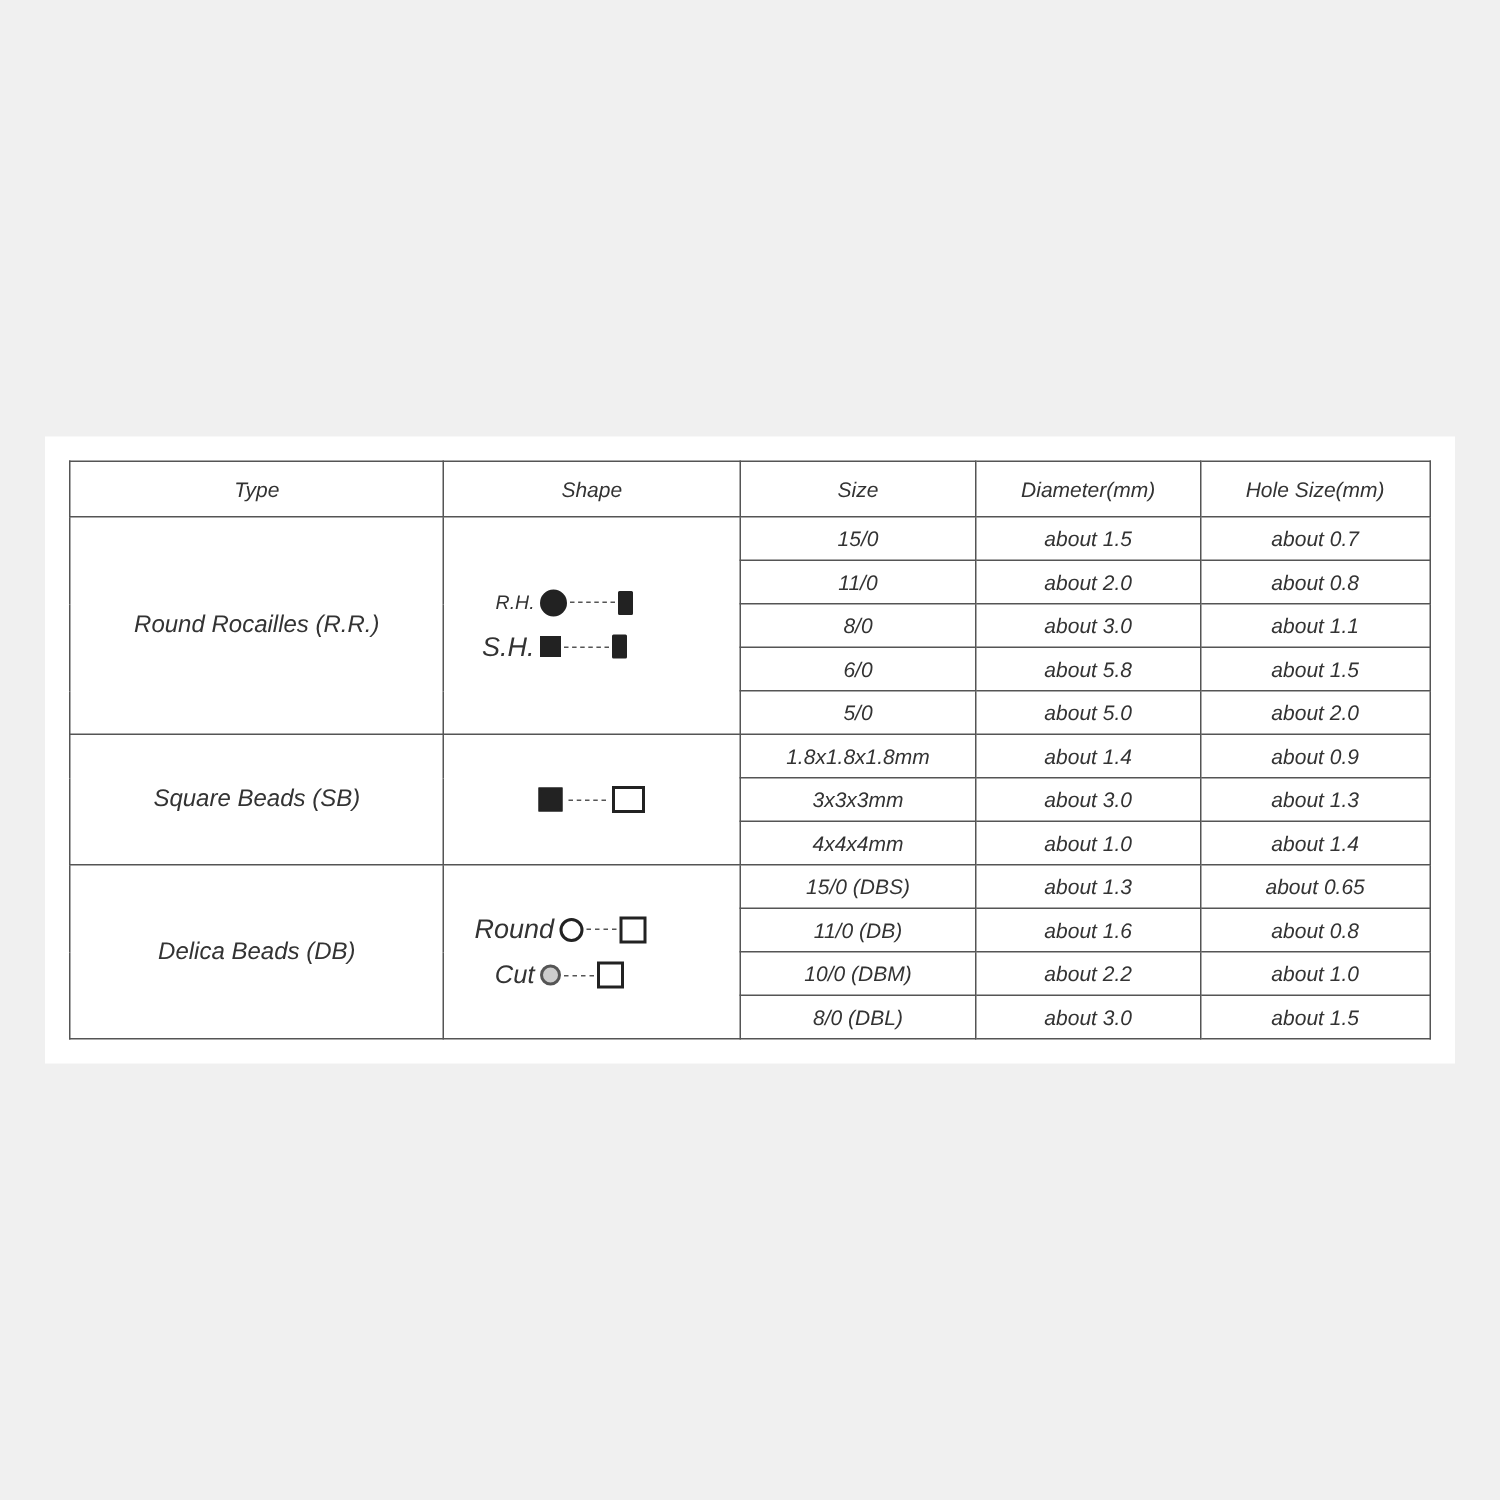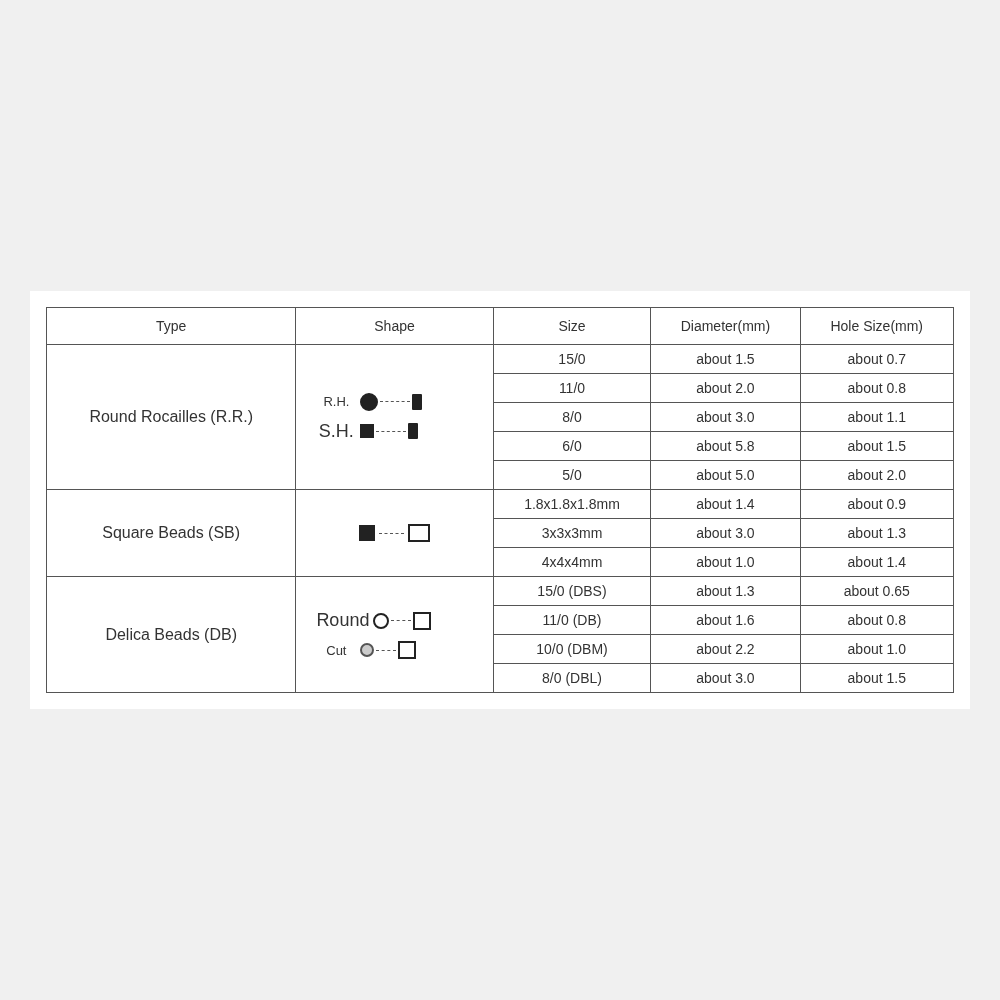--- a/index.html
+++ b/index.html
@@ -11,20 +11,21 @@
       align-items: center;
       width: 1000px;
       height: 1000px;
       font-family: Arial, sans-serif;
     }
 
     .page-wrapper {
       background: #ffffff;
       width: 940px;
       padding: 16px;
+      font-style: italic;
     }
 
     table {
       border-collapse: collapse;
       width: 100%;
       font-size: 14px;
       color: #333;
     }
 
     th, td {
@@ -52,20 +53,21 @@
       flex-direction: column;
       align-items: flex-start;
       gap: 6px;
       padding-left: 10px;
     }
 
     .bead-shape-row {
       display: flex;
       align-items: center;
       gap: 4px;
+      text-align: right;
     }
 
     .bead-label {
       font-size: 13px;
       min-width: 40px;
     }
 
     
     .bead-circle {
       width: 18px;
@@ -253,21 +255,21 @@
             <div class="bead-shape-container">
     <div class="bead-shape-row">
       <span class="bead-label" style="font-size:18px;">Round</span>
       <div class="shape-db-round">
         <span class="bead-circle" style="width:16px;height:16px;"></span>
         <span class="dashed-line" style="width:20px;"></span>
         <span class="bead-square" style="width:18px;height:18px;"></span>
       </div>
     </div>
     <div class="bead-shape-row" style="margin-top:4px;">
-      <span class="bead-label" style="font-size:13px;">Cut</span>
+      <span class="bead-label" style="font-size:17px;">Cut</span>
       <div class="shape-db-cut">
         <span class="bead-circle" style="width:14px;height:14px;background:#ccc;border-color:#555;"></span>
         <span class="dashed-line" style="width:20px;"></span>
         <span class="bead-square" style="width:18px;height:18px;"></span>
       </div>
     </div>
   </div>
           </td>
           <td>15/0  (DBS)</td>
           <td>about 1.3</td>

